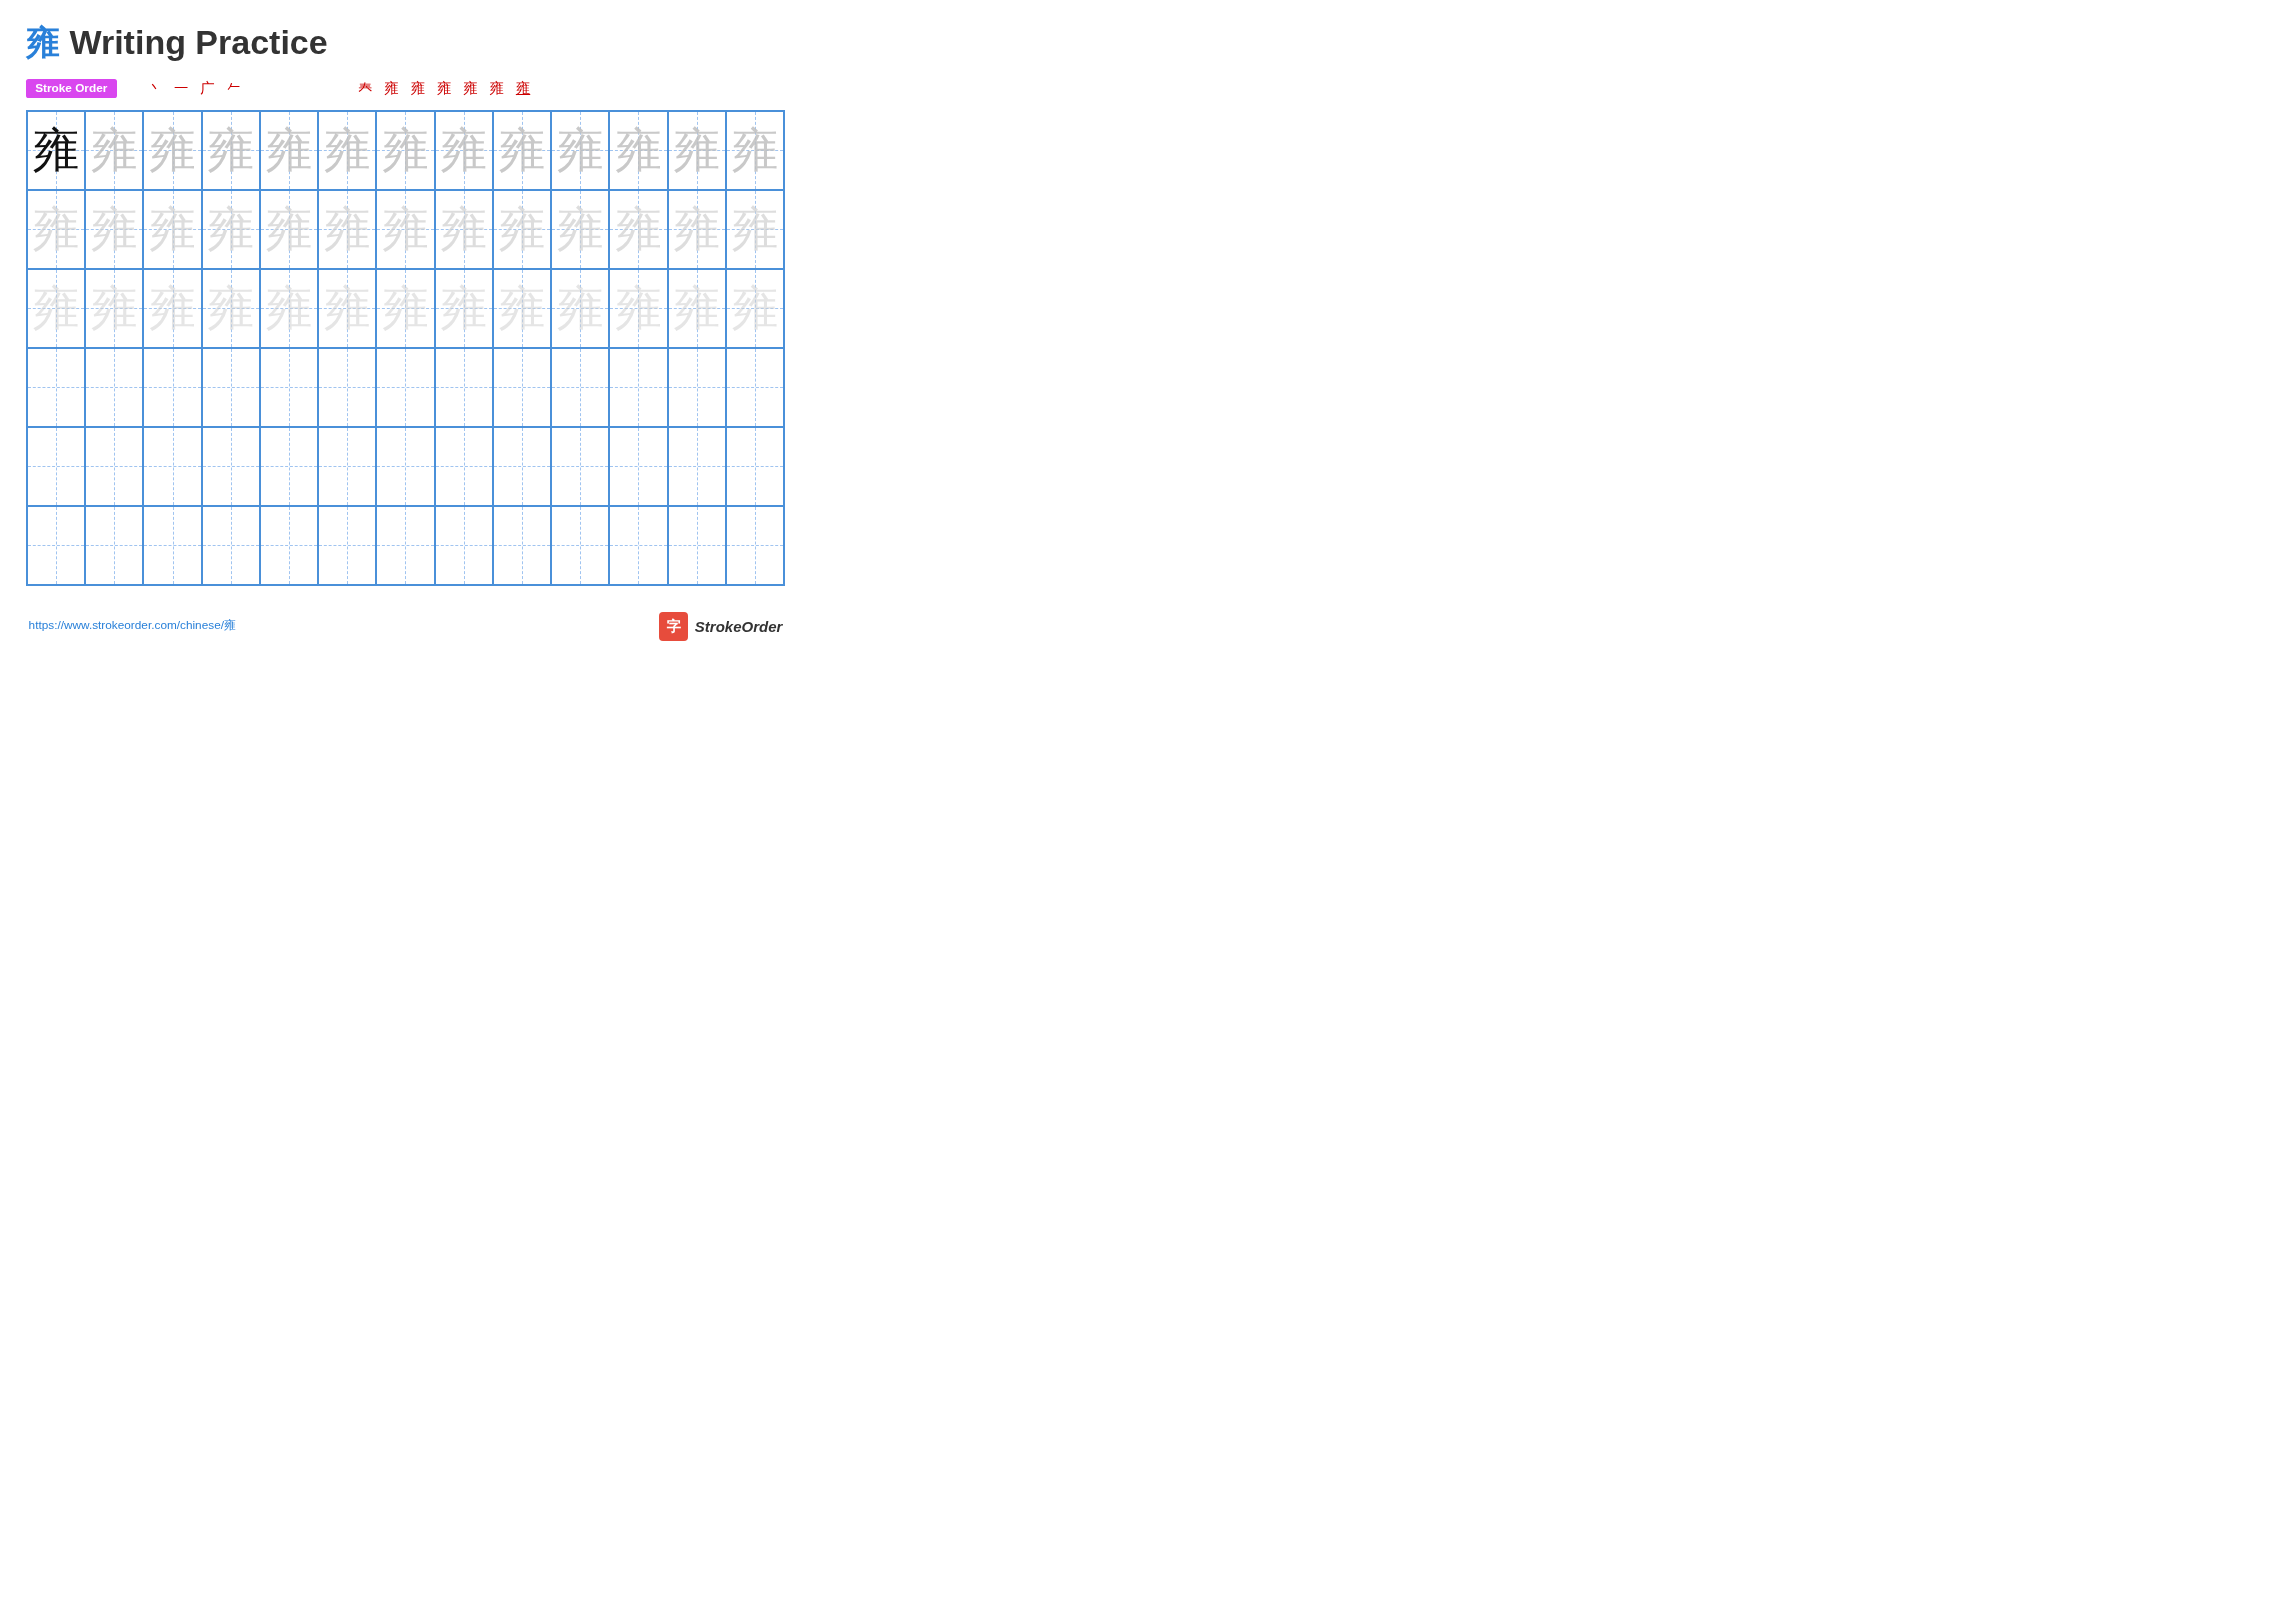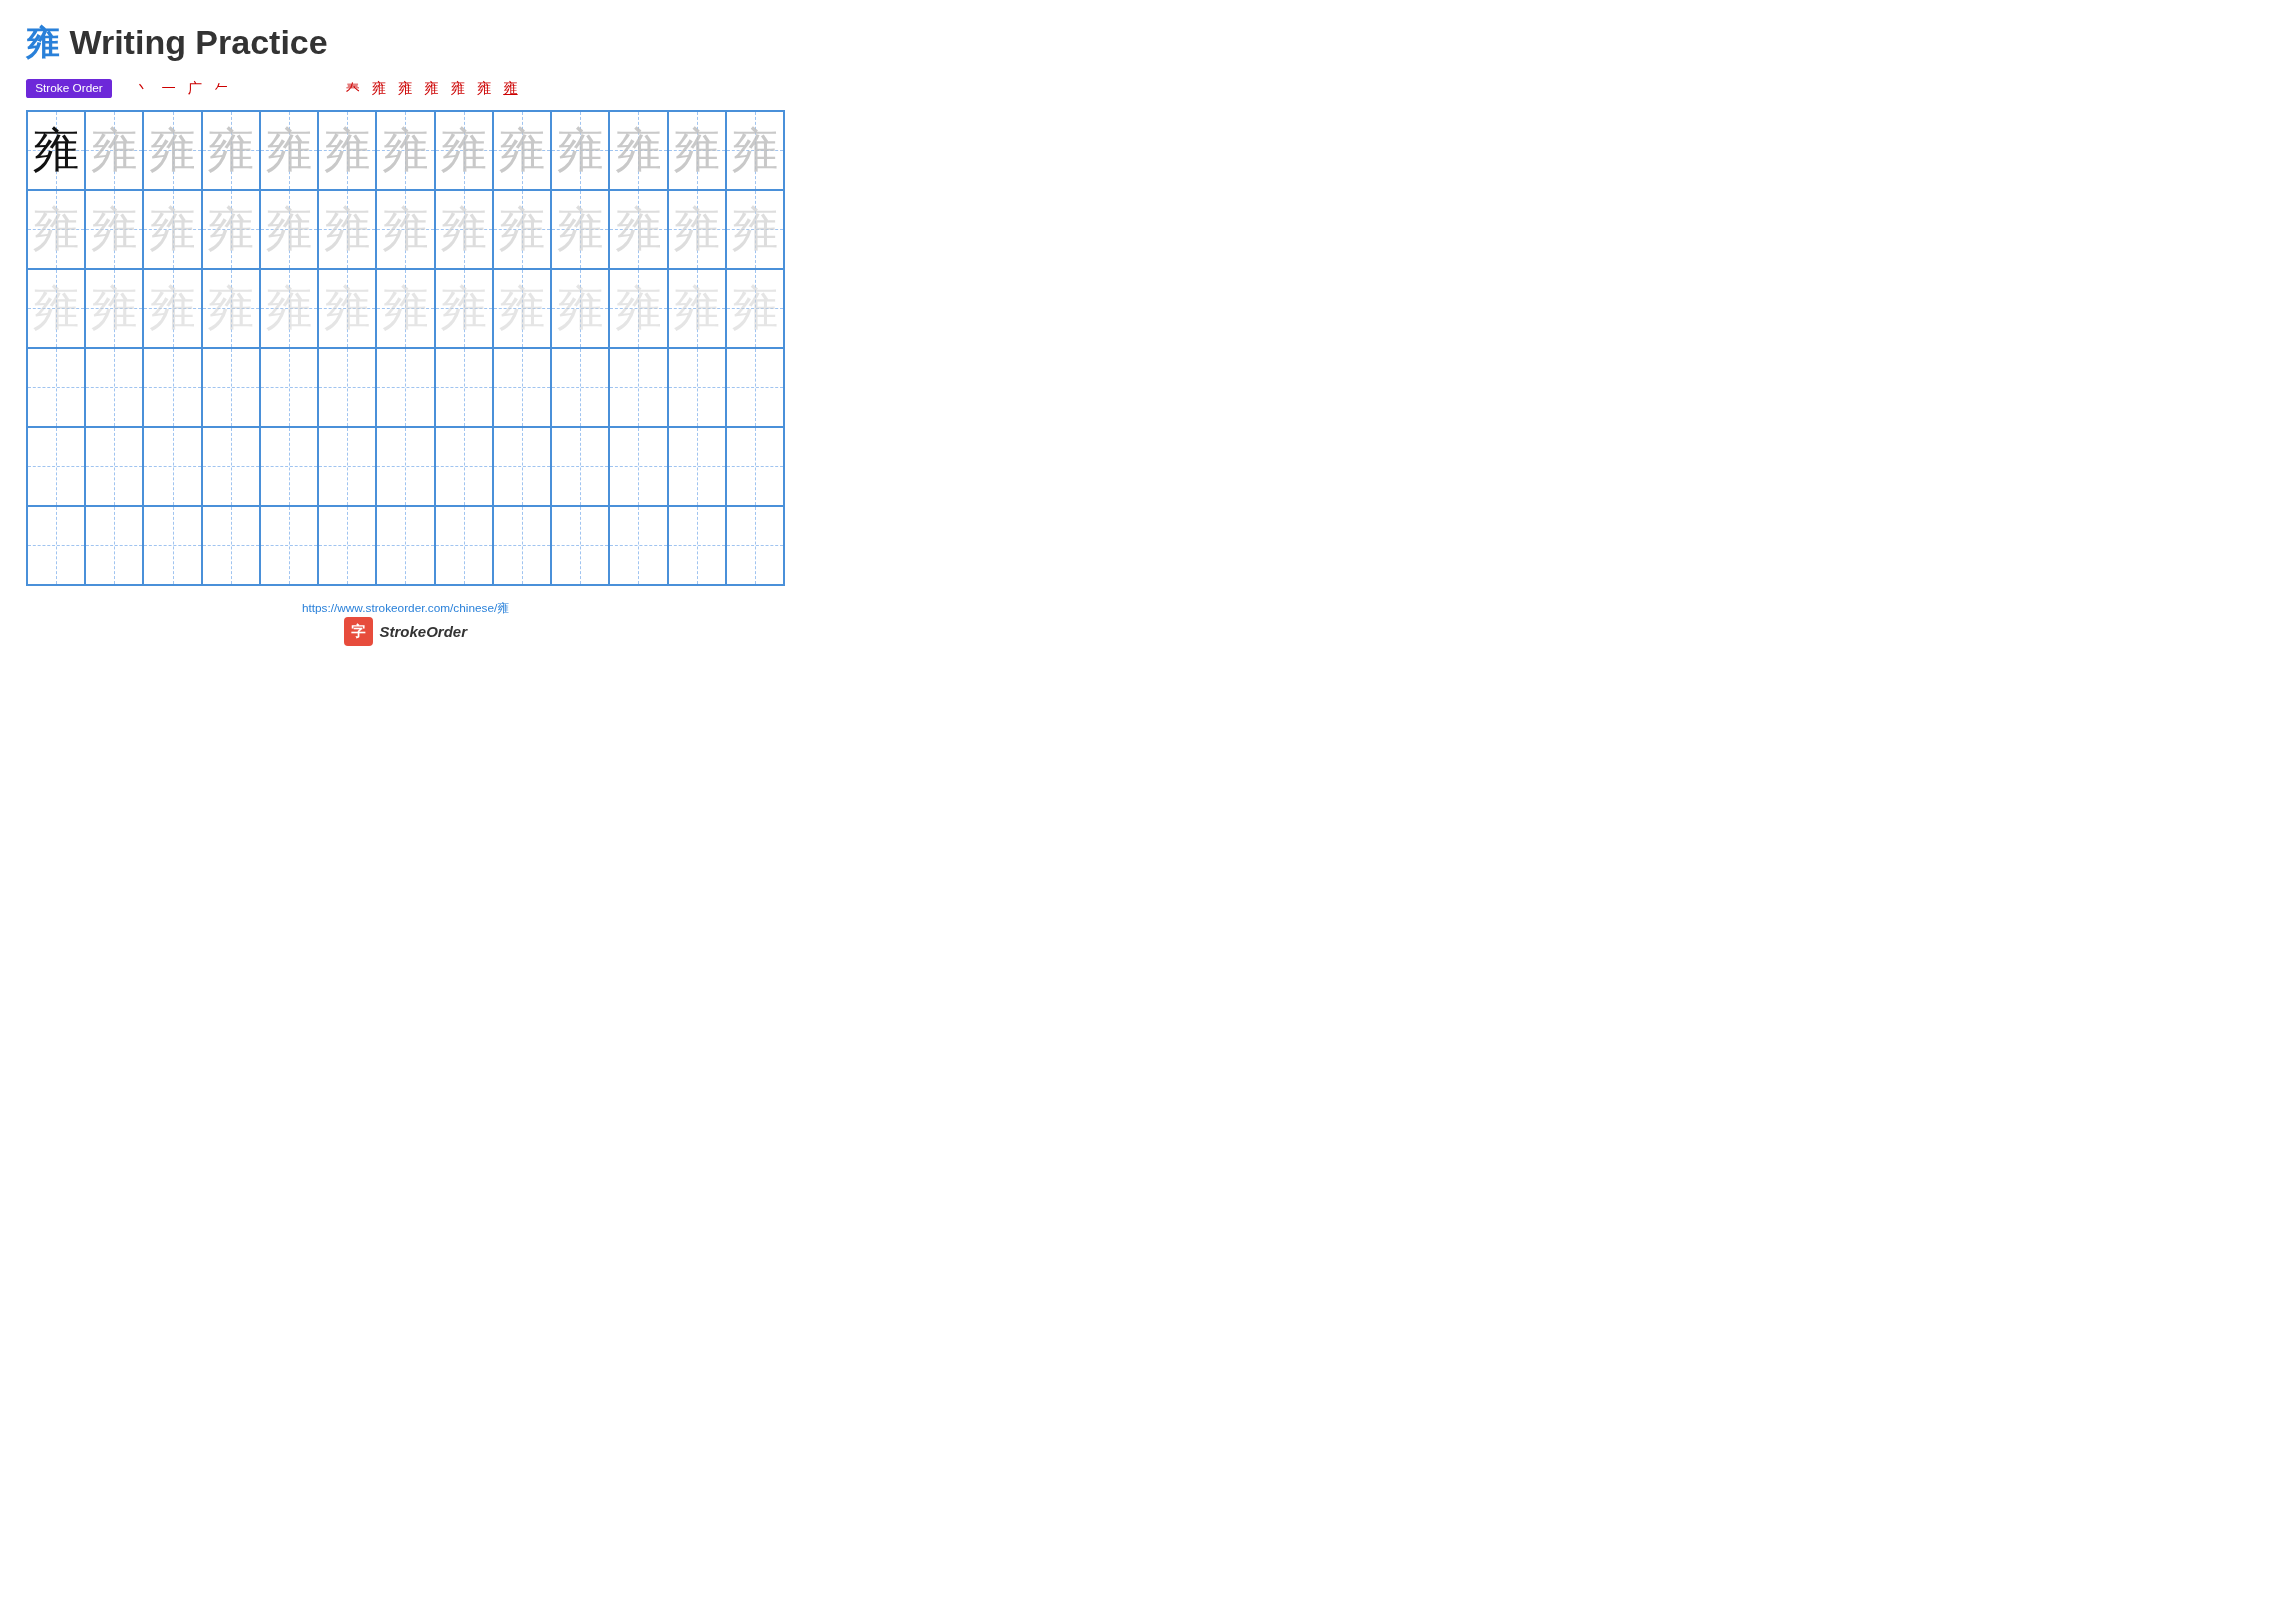--- a/index.html
+++ b/index.html
@@ -26,28 +26,28 @@
     }
 
     
     .stroke-order-row {
       display: flex;
       align-items: center;
       margin-bottom: 11.8px;
       gap: 3.9px;
     }
     .stroke-order-badge {
-      background: #6d28d9;
+      background: #d946ef;
       color: #fff;
       font-size: 11.8px;
-      font-weight: normal;
+      font-weight: bold;
       padding: 2.6px 9.2px;
       border-radius: 2.6px;
       white-space: nowrap;
-      margin-right: 14px;
+      margin-right: 22px;
     }
     .stroke-steps {
       display: flex;
       align-items: center;
       gap: 1.3px;
       flex-wrap: nowrap;
     }
     .stroke-step {
       font-size: 14.4px;
       color: #cc0000;
@@ -109,25 +109,24 @@
       opacity: 0.85;
     }
     .cell-char.light2 {
       color: #d0d0d0;
       opacity: 0.7;
     }
 
     
     .footer {
       display: flex;
-      justify-content: flex-start;
-      align-items: center;
-      margin-top: 15px;
+      justify-content: space-between;
+      align-items: center;
+      margin-top: 26px;
       padding: 0 2.6px;
-      flex-direction: column;
     }
     .footer-url {
       color: #2980d9;
       font-size: 11.8px;
       text-decoration: none;
     }
     .footer-logo {
       display: flex;
       align-items: center;
       gap: 6.5px;

